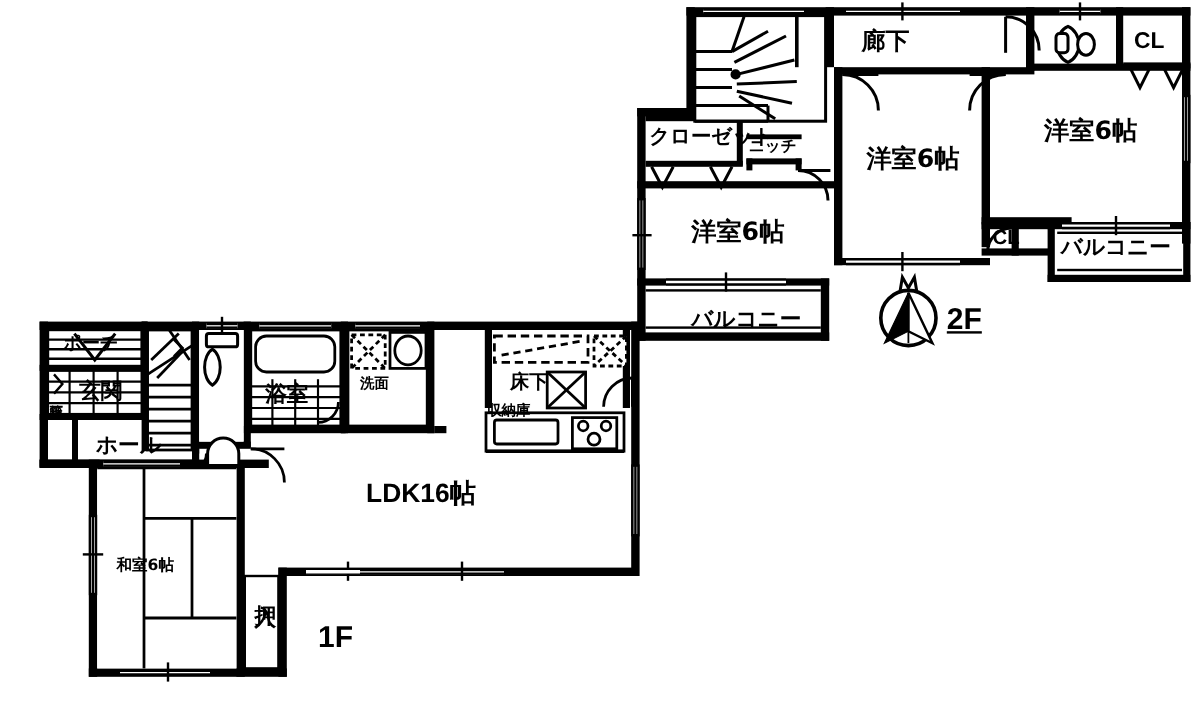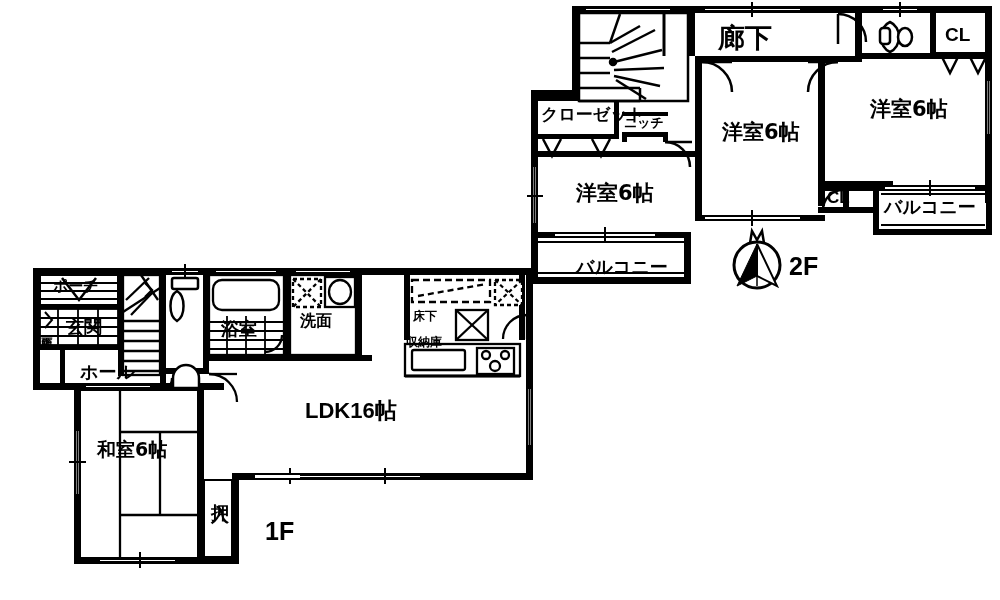--- a/index.html
+++ b/index.html
@@ -376,38 +376,38 @@
       <g stroke-width="2">
         <rect x="527" y="388" width="5" height="58" fill="#fff"></rect>
         <line x1="529.5" y1="388" x2="529.5" y2="446"></line>
       </g>
       <g stroke-width="2">
         <line x1="255" y1="476.5" x2="300" y2="476.5" stroke="#fff" stroke-width="3"></line>
       </g>
     </g>
   </svg>
 
-  <div class="lbl" style="left:718px;top:24px;font-size:27px;">廊下</div>
+  <div class="lbl" style="left:718px;top:24px;font-size:20px;">廊下</div>
   <div class="lbl" style="left:541px;top:106px;font-size:17px;">クローゼット</div>
   <div class="lbl" style="left:624px;top:116px;font-size:13px;">ニッチ</div>
   <div class="lbl" style="left:576px;top:183px;font-size:21px;">洋室6帖</div>
   <div class="lbl" style="left:722px;top:122px;font-size:21px;">洋室6帖</div>
   <div class="lbl" style="left:870px;top:99px;font-size:21px;">洋室6帖</div>
   <div class="lbl" style="left:945px;top:25px;font-size:19px;font-family:'Liberation Sans',sans-serif;">CL</div>
   <div class="lbl" style="left:827px;top:189px;font-size:17px;font-family:'Liberation Sans',sans-serif;">CL</div>
   <div class="lbl" style="left:576px;top:258px;font-size:18px;">バルコニー</div>
   <div class="lbl" style="left:884px;top:198px;font-size:18px;">バルコニー</div>
-  <div class="floor-tag" style="left:789px;top:252px;">2F</div>
+  <div class="floor-tag" style="left:789px;top:252px;text-decoration:underline;">2F</div>
 
   <div class="lbl" style="left:53px;top:279px;font-size:15px;">ポーチ</div>
   <div class="lbl" style="left:66px;top:318px;font-size:18px;">玄関</div>
   <div class="lbl" style="left:80px;top:363px;font-size:18px;">ホール</div>
   <div class="lbl-v" style="left:41px;top:329px;font-size:11px;height:50px;">下駄箱</div>
   <div class="lbl" style="left:221px;top:320px;font-size:18px;">浴室</div>
-  <div class="lbl" style="left:300px;top:313px;font-size:16px;">洗面</div>
+  <div class="lbl" style="left:300px;top:313px;font-size:12px;">洗面</div>
   <div class="lbl" style="left:305px;top:400px;font-size:22px;font-family:'Liberation Sans','DejaVu Sans',sans-serif;">LDK16帖</div>
-  <div class="lbl" style="left:413px;top:310px;font-size:12px;">床下</div>
+  <div class="lbl" style="left:425px;top:310px;font-size:16px;">床下</div>
   <div class="lbl" style="left:406px;top:336px;font-size:12px;">収納庫</div>
-  <div class="lbl" style="left:97px;top:440px;font-size:19px;">和室6帖</div>
+  <div class="lbl" style="left:97px;top:465px;font-size:13px;">和室6帖</div>
   <div class="lbl-v" style="left:211px;top:490px;font-size:18px;height:46px;">押入</div>
   <div class="floor-tag" style="left:265px;top:517px;">1F</div>
 
 </div>
 
 </body></html>

